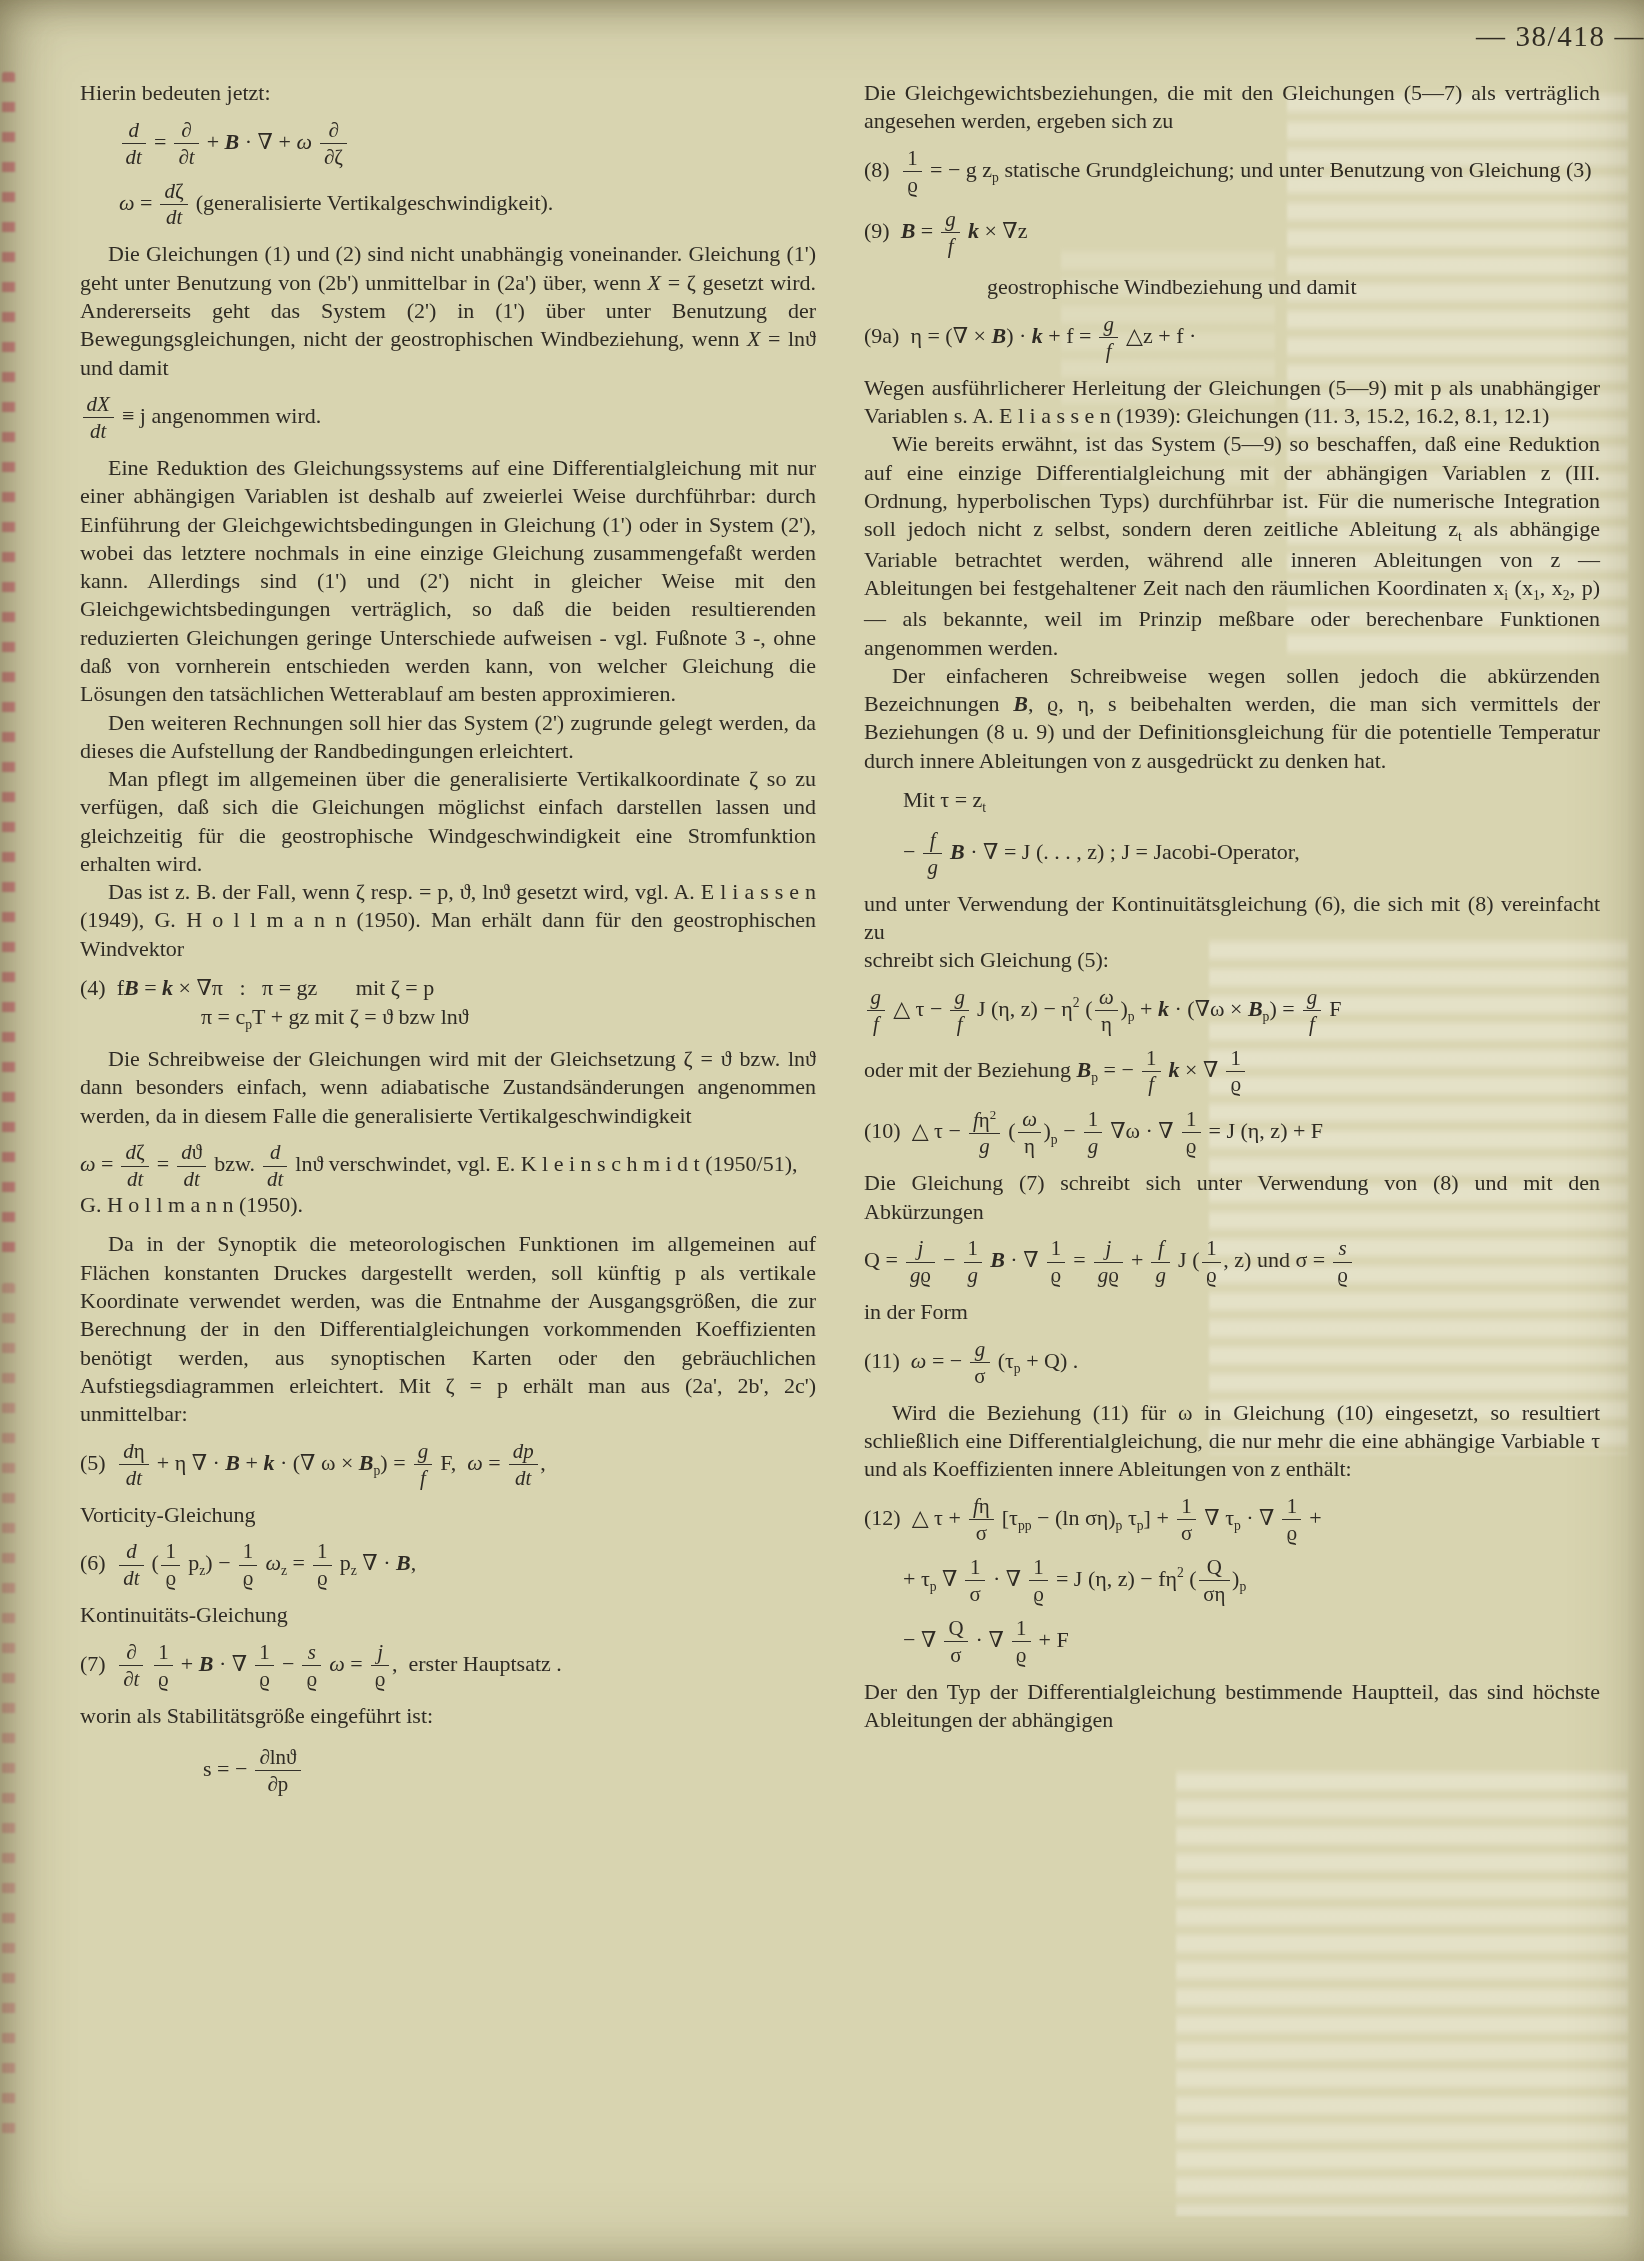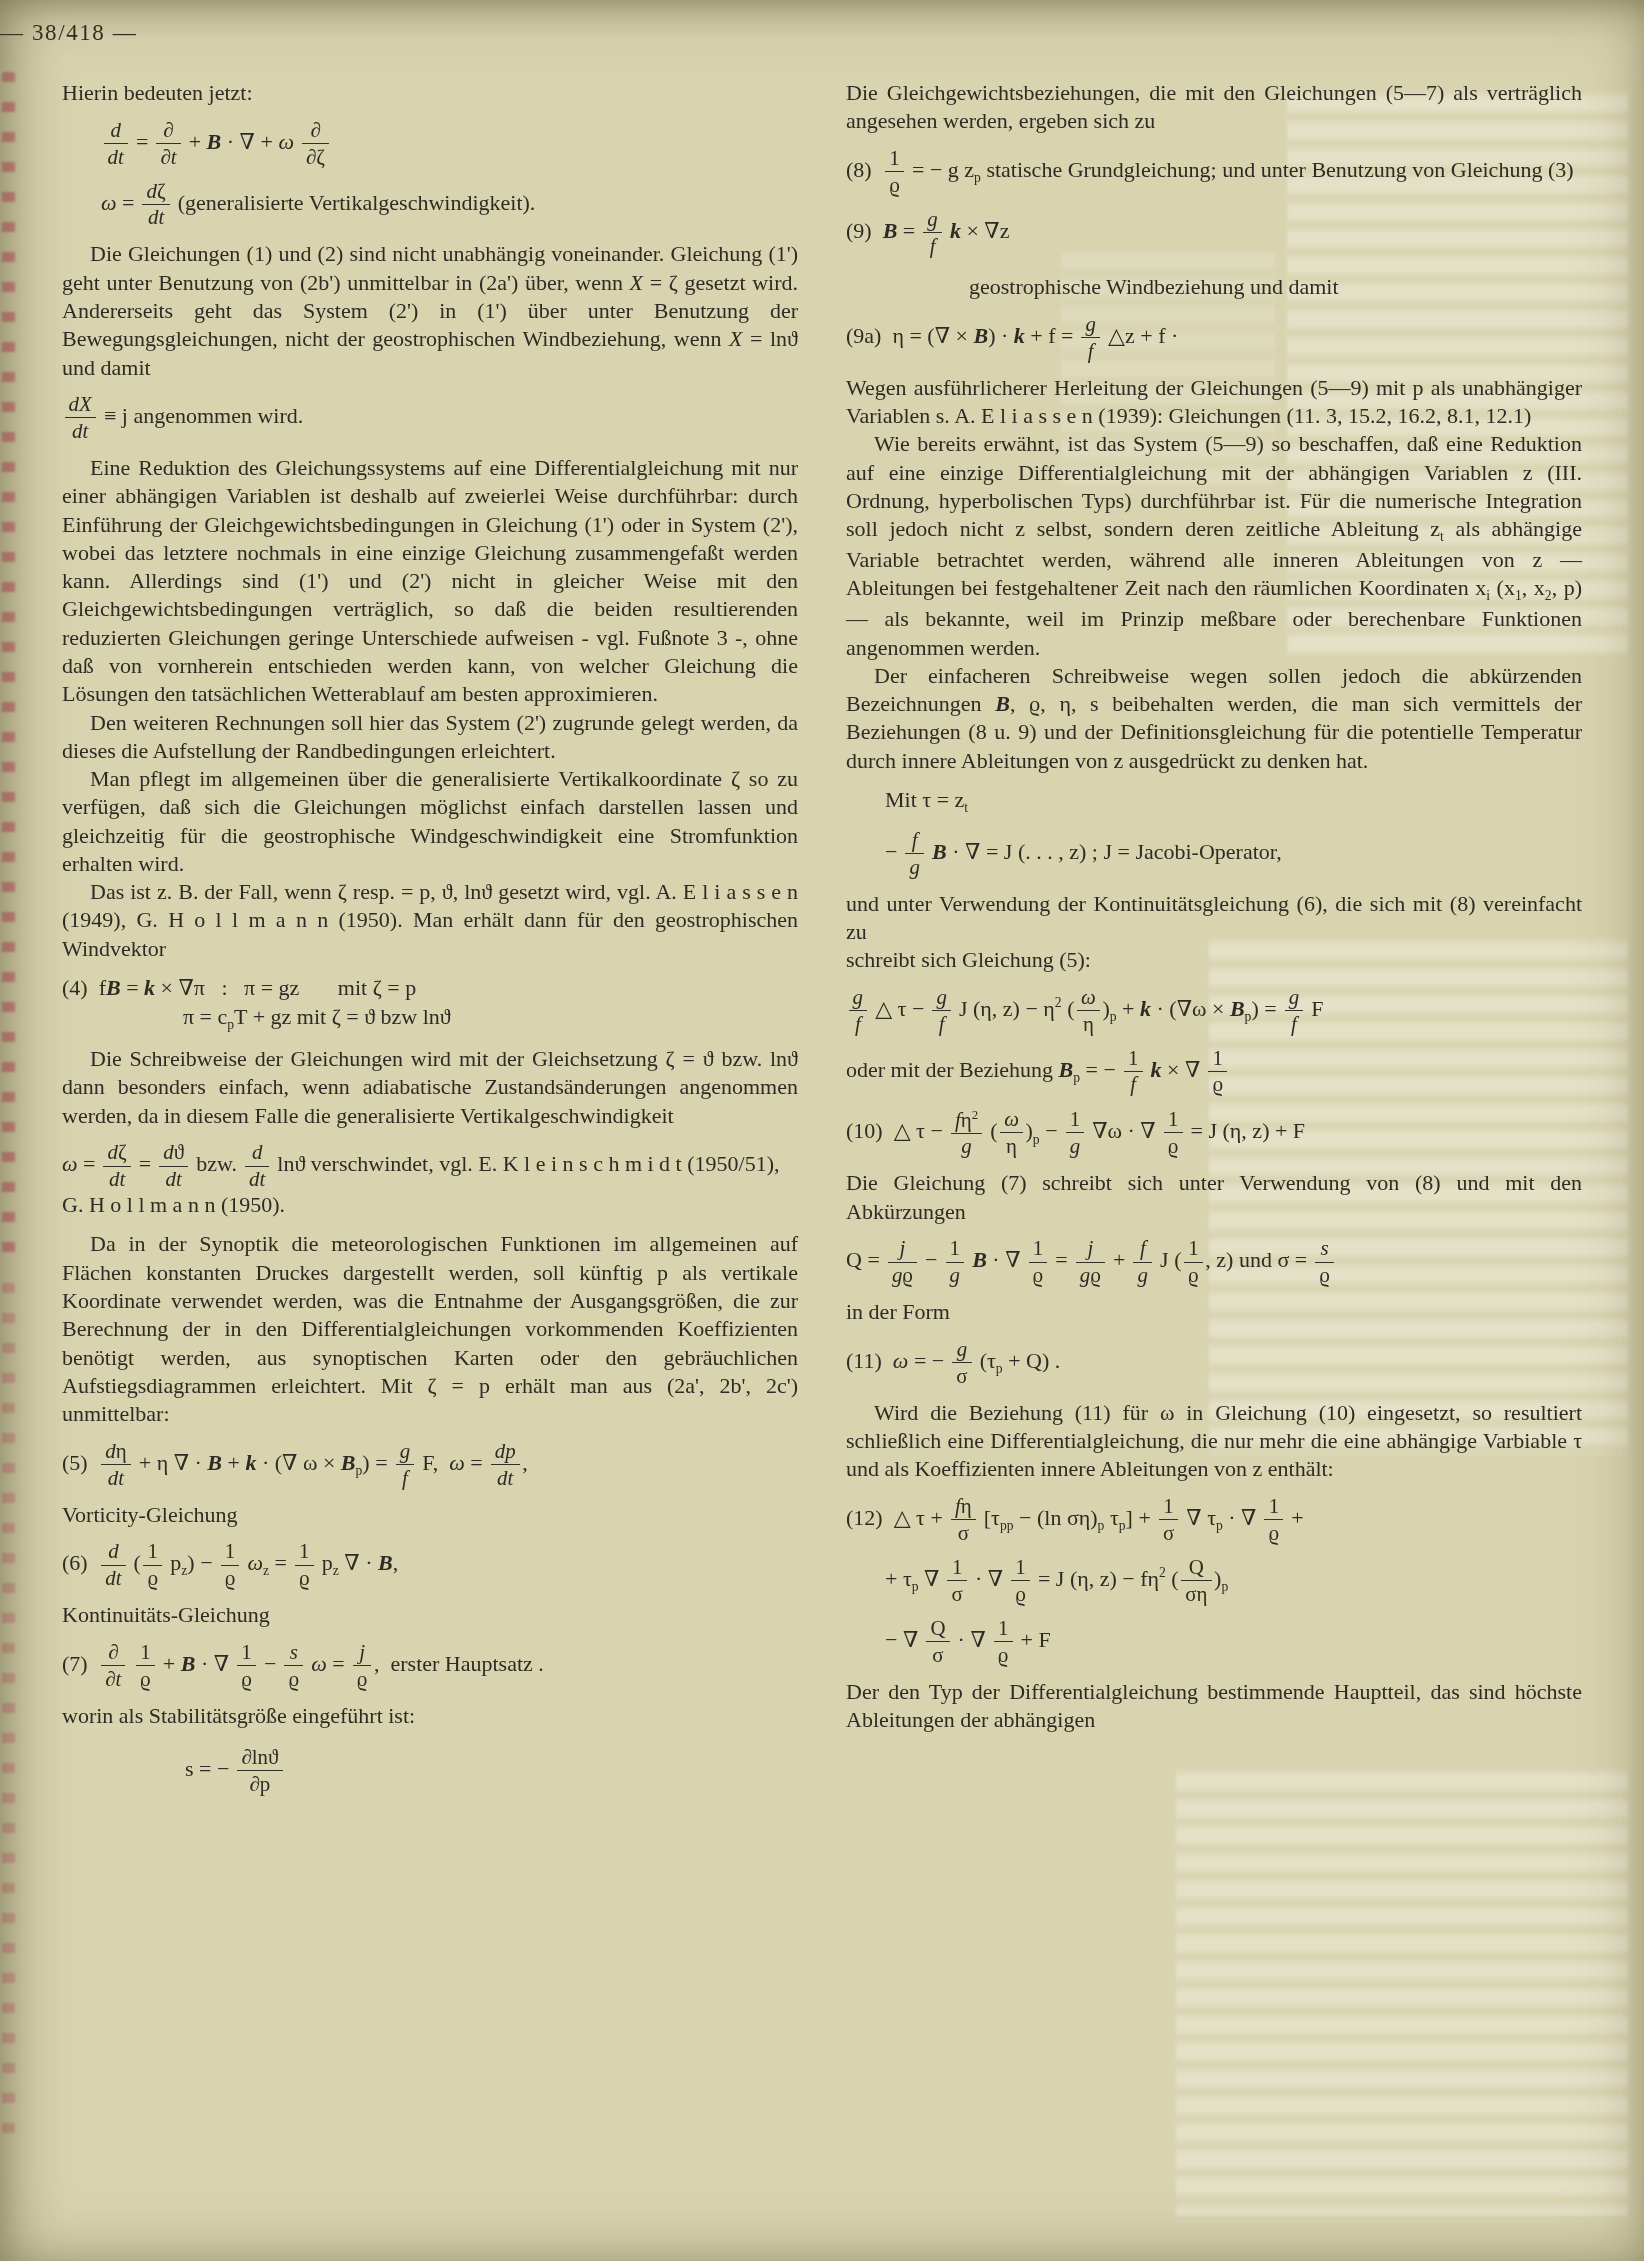--- a/index.html
+++ b/index.html
@@ -3,23 +3,23 @@
 <meta charset="utf-8">
 <style>
   html,body{margin:0;padding:0;background:#9a947c;}
   .page{position:relative;width:1645px;height:2261px;background:#d8d4b0;overflow:hidden;
         font-family:"Liberation Serif","DejaVu Serif",serif;color:#2f2b24;}
   .page::after{content:"";position:absolute;inset:0;pointer-events:none;
         box-shadow:inset 0 0 74px rgba(95,85,50,.30),
                    inset 23px 0 49px -15px rgba(80,70,40,.38),
                    inset -13px 0 41px -16.4px rgba(80,70,40,.22),
                    inset 0 18px 33px -15px rgba(80,70,40,.30);}
-  .pagenum{position:absolute;top:20px;left:0;width:100%;text-align:left;
-        font-size:23px;letter-spacing:1.6px;}
-  .cols{position:absolute;top:79px;left:62px;width:1520px;display:flex;gap:48px;}
+  .pagenum{position:absolute;top:20px;left:0;width:100%;text-align:right;
+        font-size:29px;letter-spacing:1.6px;}
+  .cols{position:absolute;top:79px;left:80px;width:1520px;display:flex;gap:48px;}
   .col{width:736px;font-size:22px;line-height:1.285;text-align:justify;hyphens:auto;}
   .para{margin:0;}
   .ind{text-indent:28px;}
   .eq{margin:11.5px 0;text-align:left;text-indent:0;}
   .in1{padding-left:39px;}
   .in2{padding-left:123px;margin-top:16px;}
   .eqlab{padding-right:53px;margin:0 0 10px;}
   .f{display:inline-block;vertical-align:middle;text-align:center;line-height:1.08;
      margin:0 2.5px;font-size:.95em;}
   .f .n{display:block;padding:0 4.1px 1.6px;border-bottom:1.6px solid #33302a;}

